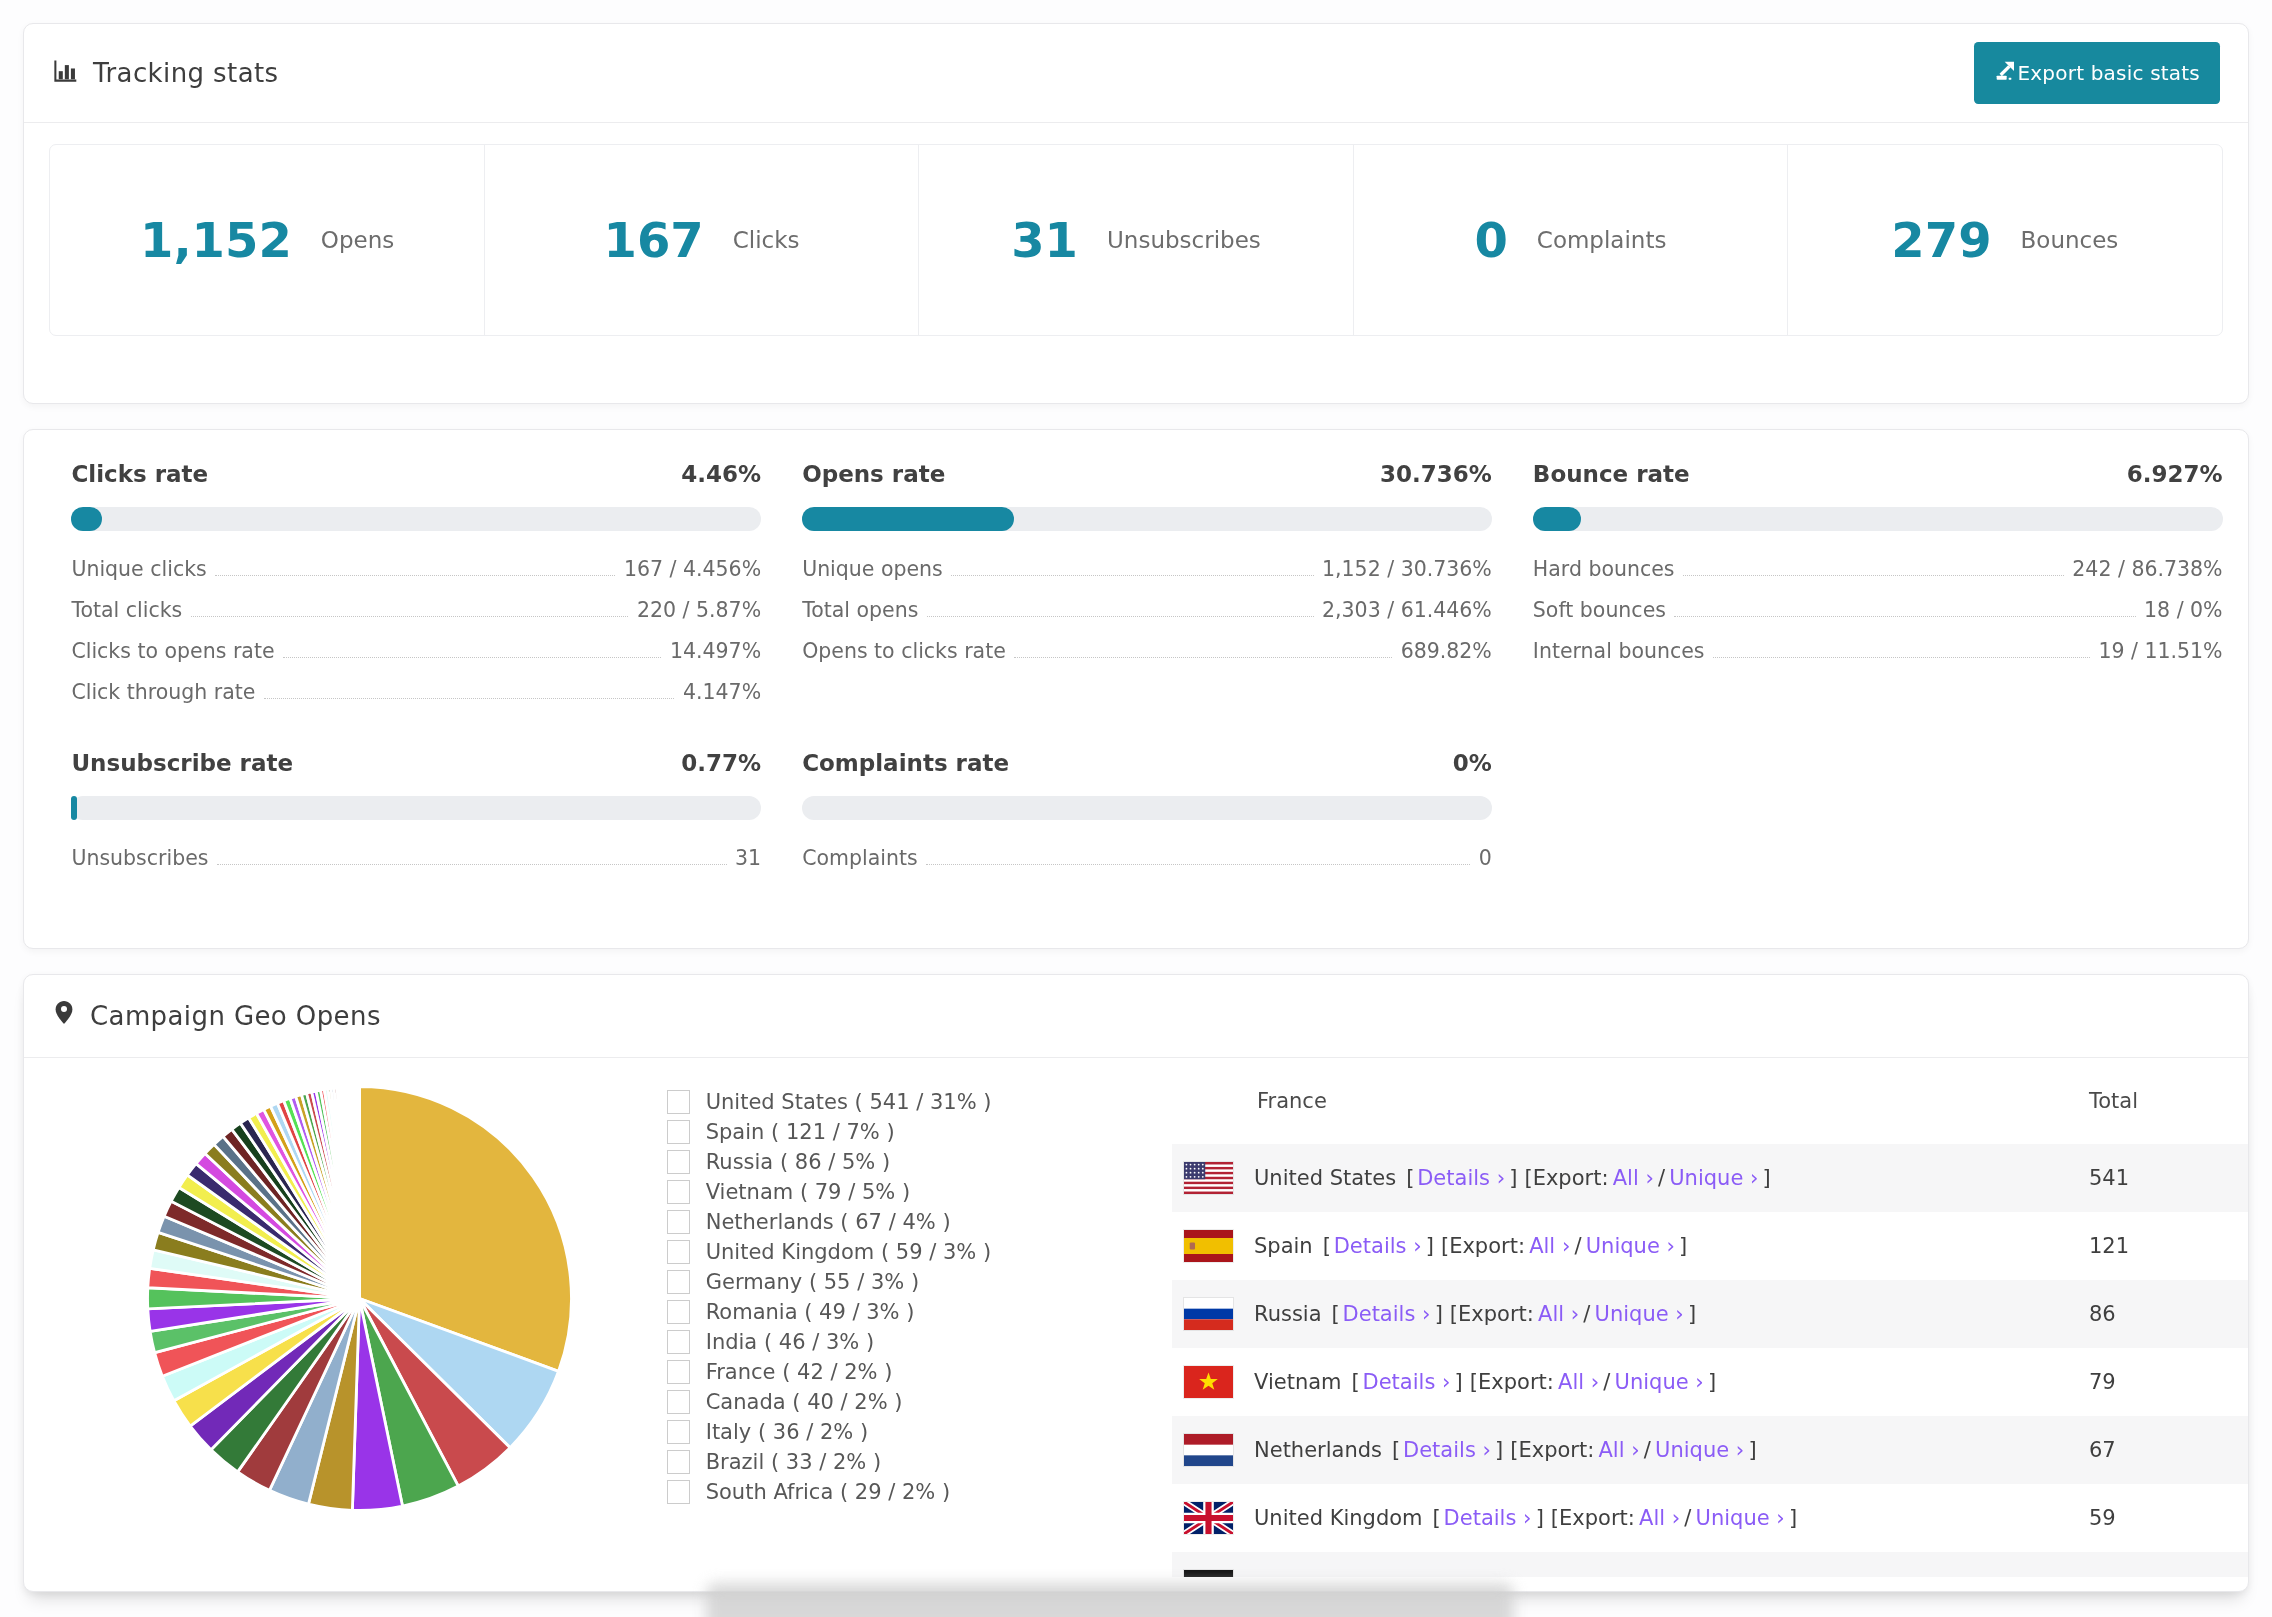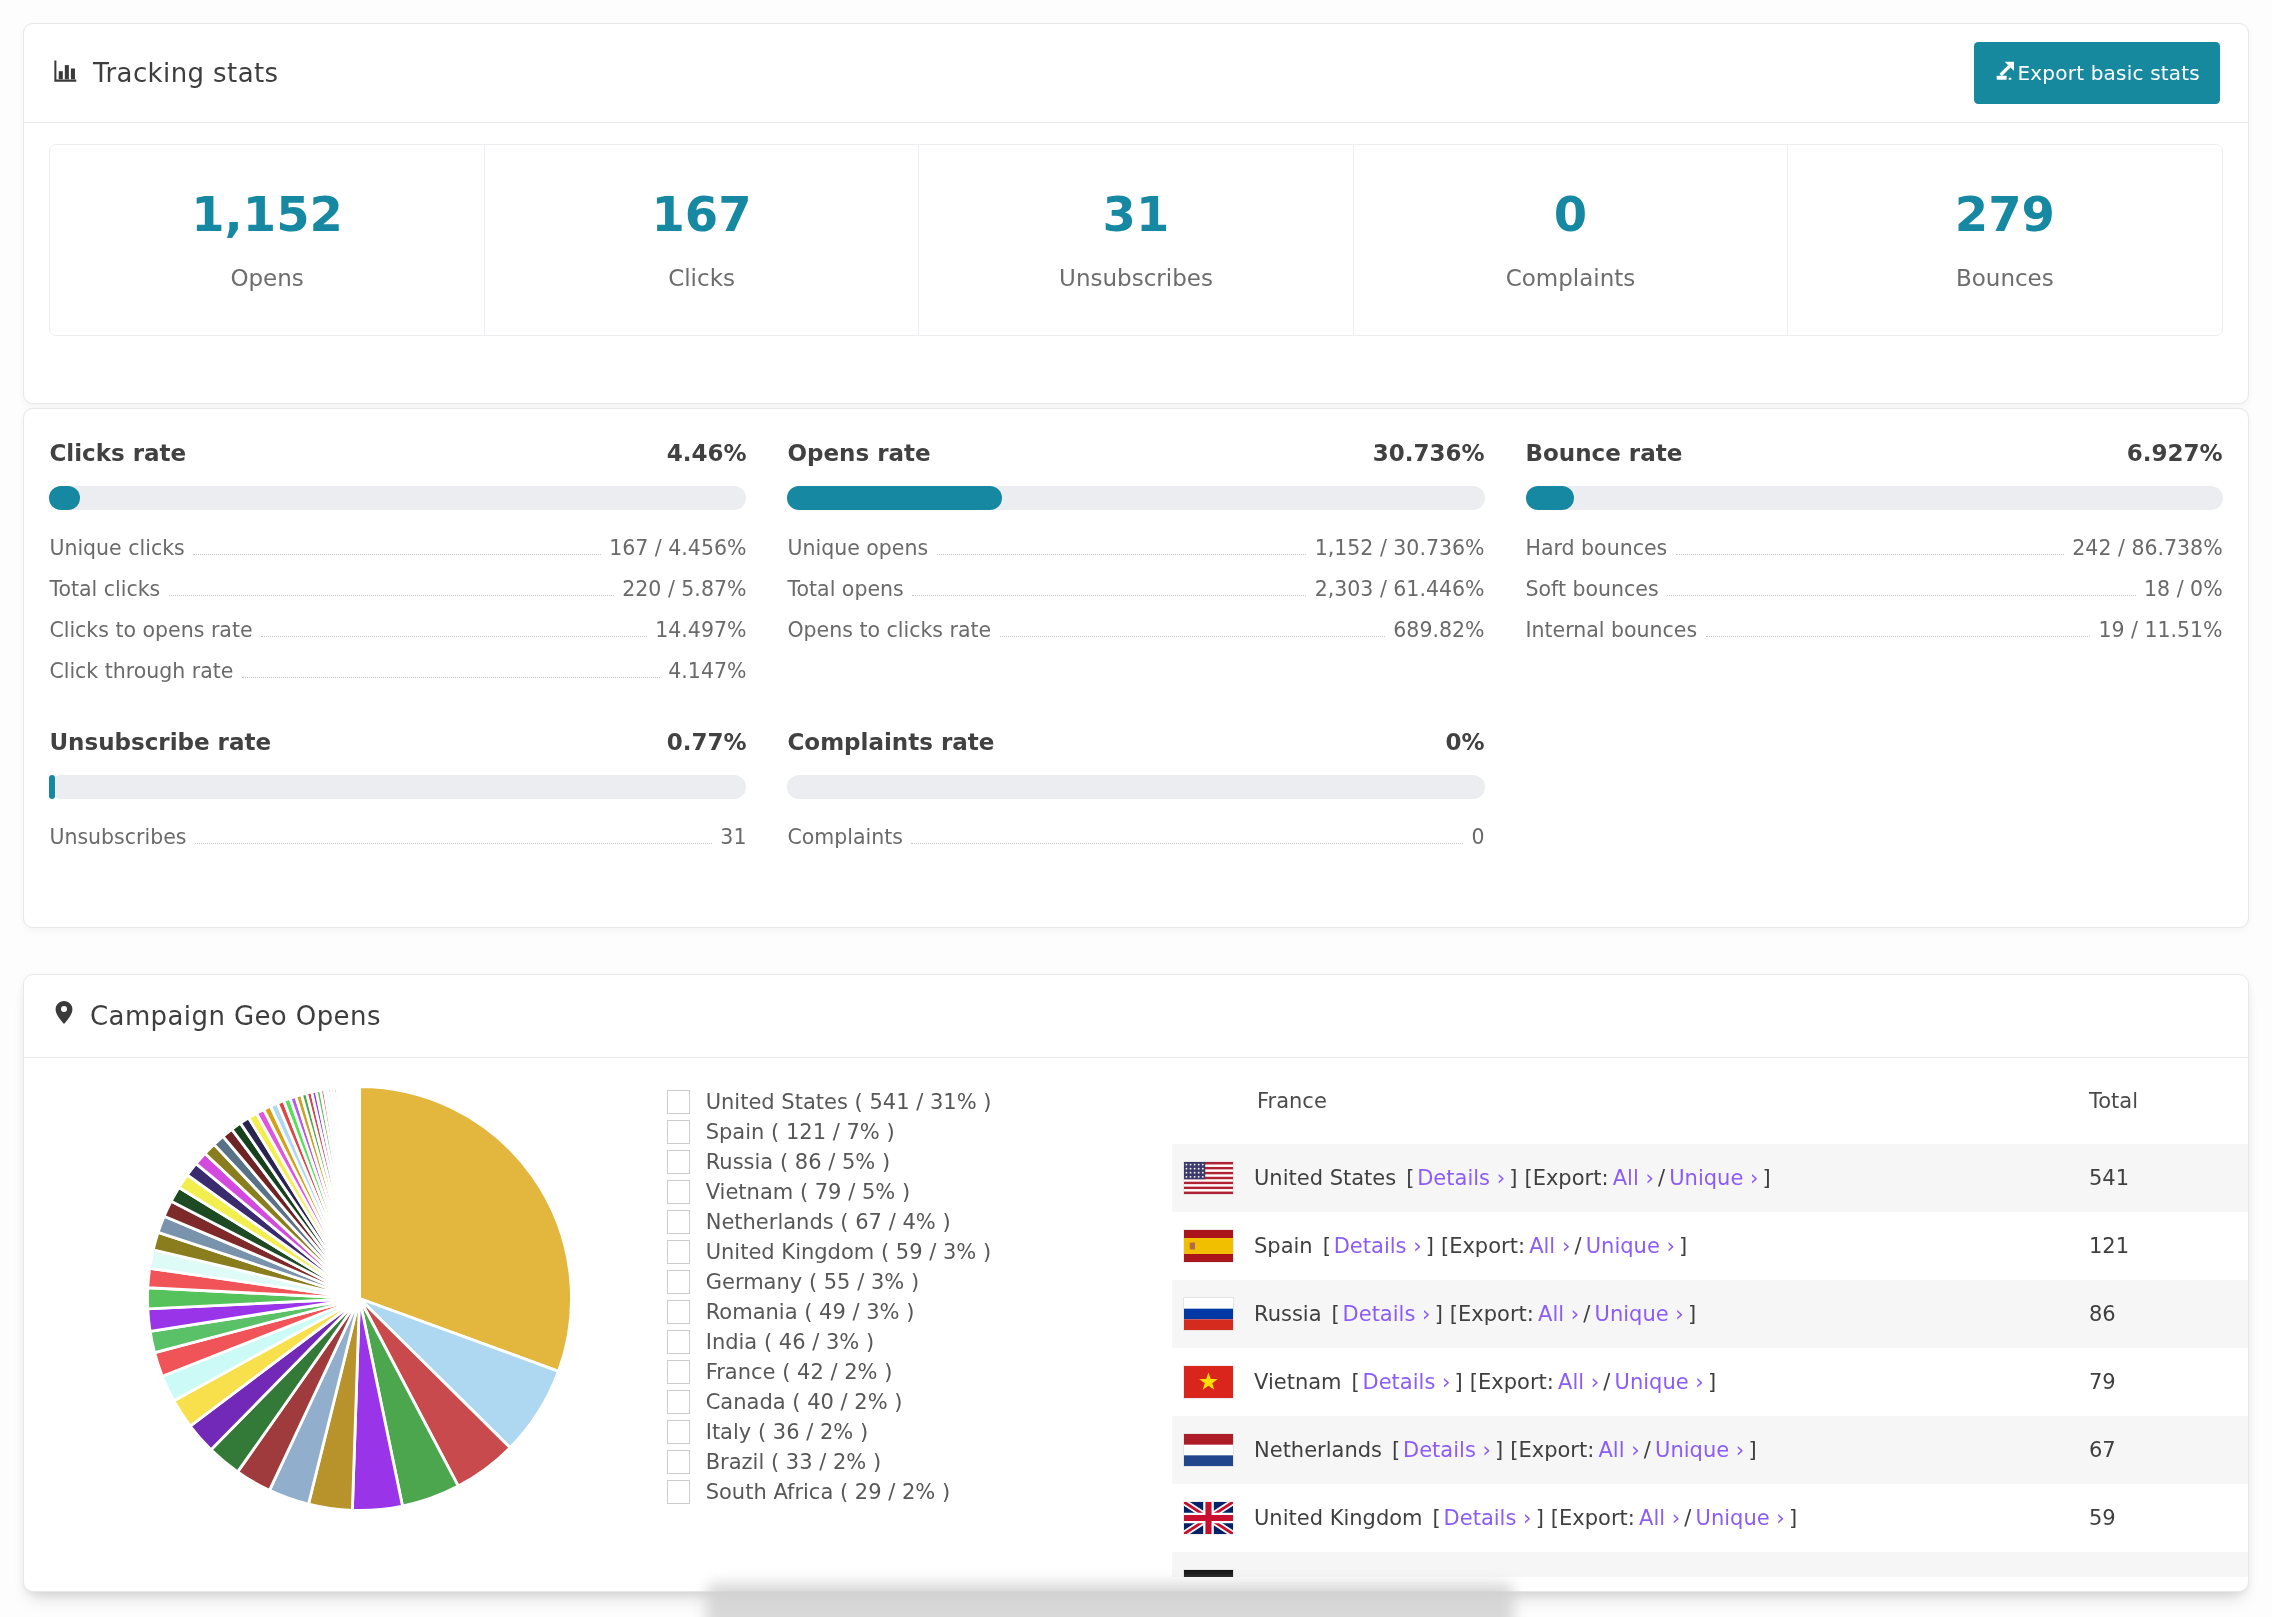--- a/index.html
+++ b/index.html
@@ -8,41 +8,41 @@
     background:#fdfdfe;
     font-family:"DejaVu Sans","Liberation Sans",sans-serif;
     -webkit-font-smoothing:antialiased;
   }
   .card{
     position:absolute;left:23px;width:2226px;box-sizing:border-box;
     background:#ffffff;border:1.4px solid #e8e8eb;border-radius:10px;
     box-shadow:0 2.8px 7px rgba(0,0,0,.04);
   }
   #card-tracking{top:23px;height:381px;}
-  #card-rates{top:408px;height:520px;}
+  #card-rates{top:429px;height:520px;padding-left:22px;}
   #card-geo{top:974px;height:618px;overflow:hidden;
     box-shadow:0 12.7px 17px -7px rgba(0,0,0,.14),0 2.8px 7px rgba(0,0,0,.05);}
 
   .card-header{display:flex;align-items:center;height:99px;padding:0 28px;
     border-bottom:1.4px solid #ececee;box-sizing:border-box;}
   #card-geo .card-header{height:83px;}
   .card-title{display:flex;align-items:center;gap:14px;
     font-size:26px;color:#3e3e3e;font-weight:500;letter-spacing:0.4px;}
   .card-title svg{flex:none;}
 
   
   .export-btn{margin-left:auto;display:flex;align-items:center;
     background:#17899e;color:#fff;border:none;border-radius:4.2px;
     height:62px;padding:0 20px;font-size:20px;font-weight:500;cursor:pointer;
     font-family:inherit;letter-spacing:0.2px;}
 
   
   .stats-wrap{margin:21px 25.4px 0;height:192px;display:flex;
     border:1.4px solid #edeef1;border-radius:7px;box-sizing:border-box;overflow:hidden;}
-  .stat-cell{flex:1;display:flex;flex-direction:column;justify-content:center;
+  .stat-cell{flex:1;display:flex;flex-direction:row;justify-content:center;
     align-items:center;gap:29px;border-left:1.4px solid #edeef1;}
   .stat-cell:first-child{border-left:none;}
   .stat-value{font-size:48px;font-weight:bold;color:#1788a2;line-height:1;}
   .stat-label{font-size:23px;color:#6d6d6d;line-height:1;}
 
   
   .rates-grid{display:grid;grid-template-columns:repeat(3,1fr);
     column-gap:41px;row-gap:27px;padding:31px 25.4px 0;}
   .rate-title-row{display:flex;justify-content:space-between;align-items:baseline;
     font-size:23px;font-weight:bold;color:#414141;margin-bottom:18.4px;line-height:1.2;}

